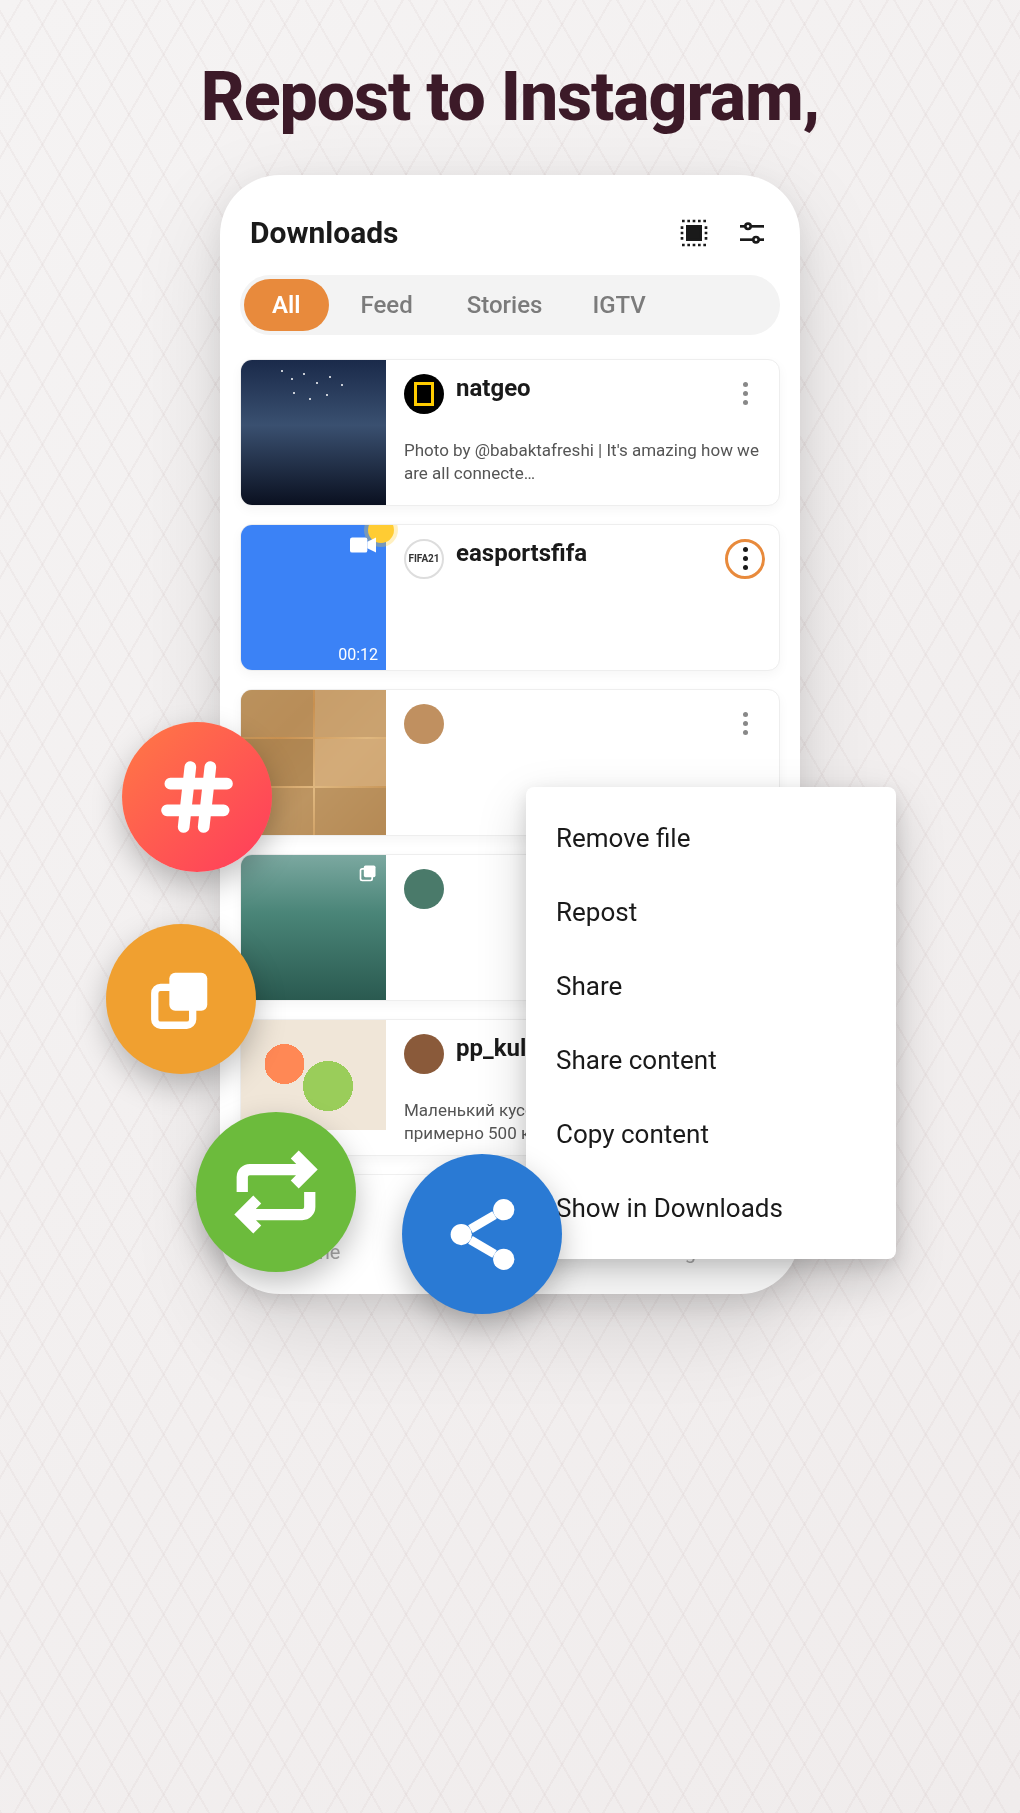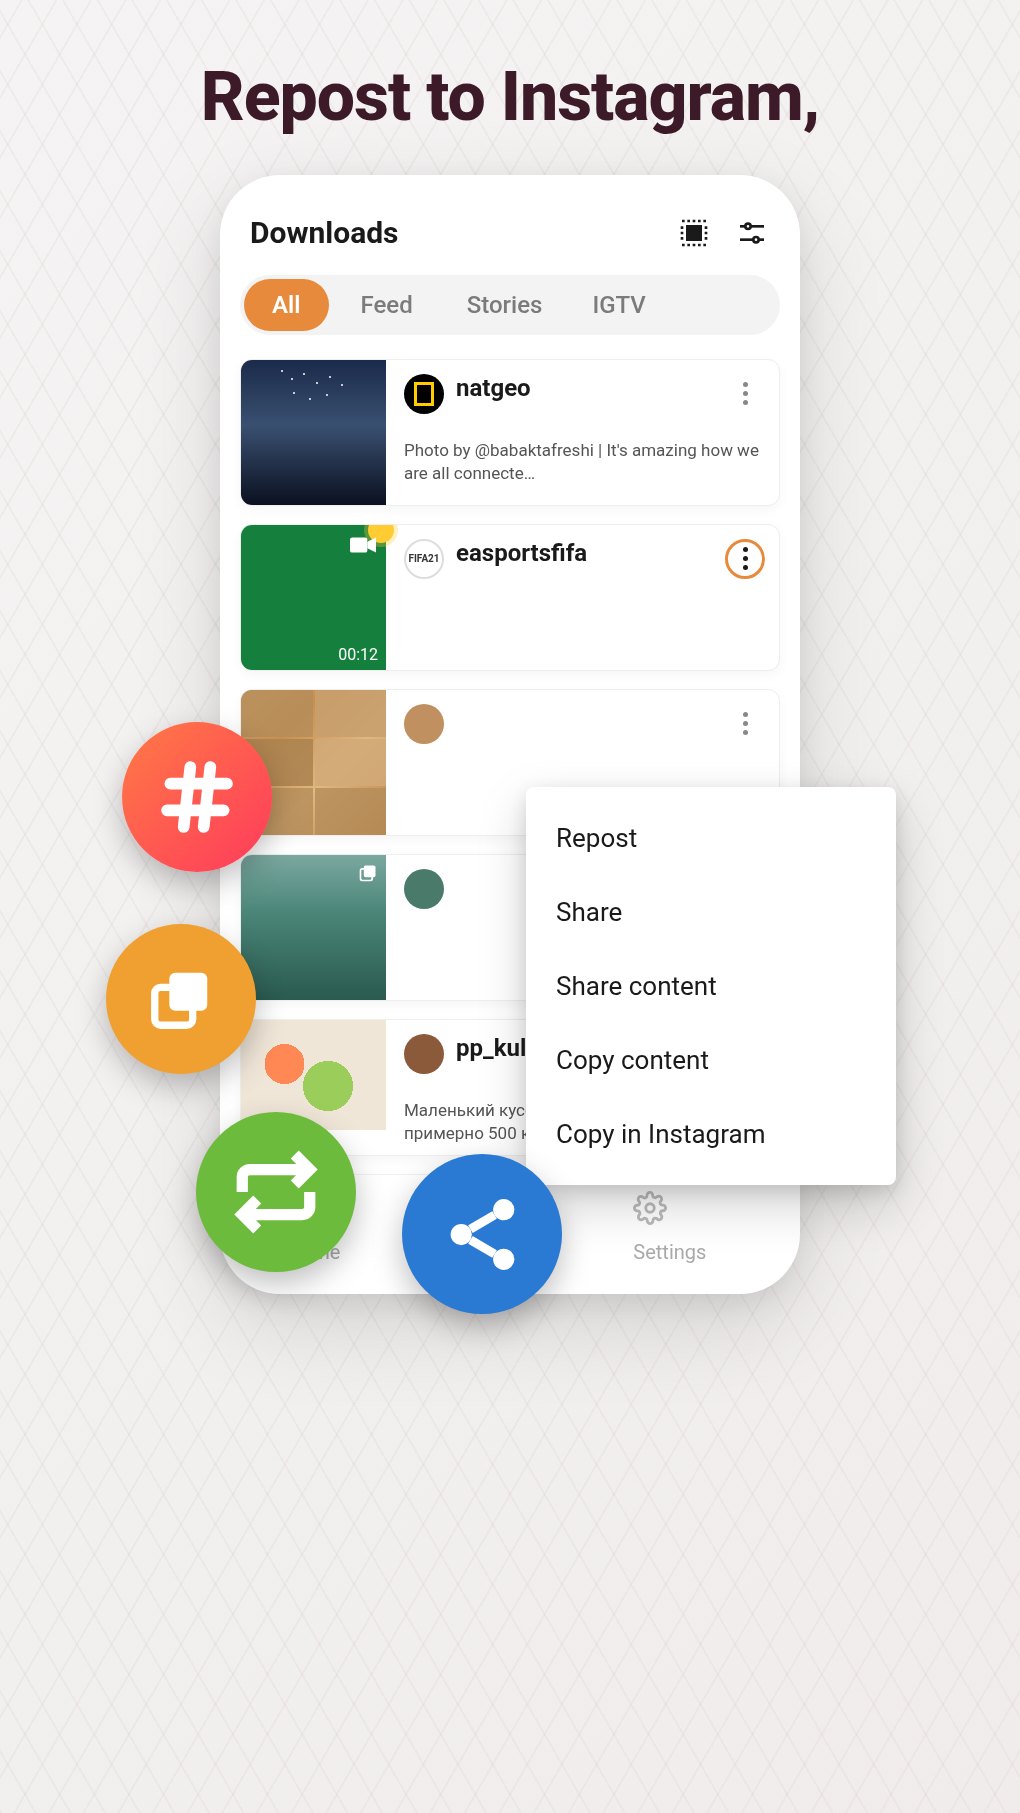--- a/index.html
+++ b/index.html
@@ -80,21 +80,21 @@
   overflow: hidden;
   min-height: 145px;
 }
 .thumb {
   width: 145px; height: 145px; flex: 0 0 145px;
   background: #d0d0d0;
   position: relative;
 }
 .thumb.night { background: linear-gradient(180deg,#1a2a4a 0%, #3a5070 45%, #0a1020 100%); }
 .thumb.night::after { content:""; position:absolute; top:10px; left:40px; width:2px; height:2px; background:#fff; box-shadow: 10px 8px #fff, 22px 3px #fff, 35px 12px #fff, 48px 6px #fff, 60px 14px #fff, 12px 22px #fff, 28px 28px #fff, 45px 24px #fff; border-radius:50%; }
-.thumb.video { background: #15803d; }
+.thumb.video { background: #3b82f6; }
 .thumb.video .sun { position:absolute; top:-8px; right:-8px; width:26px; height:26px; border-radius:50%; background:#ffcc33; box-shadow: 0 0 0 4px rgba(255,204,51,0.3); }
 .thumb.video .cam { position:absolute; top:10px; right:10px; }
 .thumb.video .dur { position:absolute; bottom:6px; right:8px; color:#fff; font-size:16px; }
 .thumb.food { background: linear-gradient(135deg,#d4a76a 0%, #c89050 30%, #e0b880 60%, #b88040 100%); display:grid; grid-template-columns: 1fr 1fr; grid-template-rows: 1fr 1fr 1fr; gap:2px; }
 .thumb.food div { background: rgba(180,140,90,0.8); }
 .thumb.food div:nth-child(2){ background: rgba(200,160,110,0.9);}
 .thumb.food div:nth-child(3){ background: rgba(170,130,80,0.85);}
 .thumb.food div:nth-child(4){ background: rgba(210,170,120,0.9);}
 .thumb.nature { background: linear-gradient(180deg,#7ba8a0 0%, #4a8578 40%, #2a5a50 100%); }
 .thumb.nature .stack { position:absolute; top:8px; right:8px; }
@@ -320,25 +320,26 @@
     <div class="nav-item">
       <svg width="34" height="34" viewBox="0 0 24 24" fill="none" stroke="#bbb" stroke-width="2">
           <circle cx="12" cy="12" r="3"></circle>
           <path d="M19.4 15a1.65 1.65 0 0 0 .33 1.82l.06.06a2 2 0 1 1-2.83 2.83l-.06-.06a1.65 1.65 0 0 0-1.82-.33 1.65 1.65 0 0 0-1 1.51V21a2 2 0 1 1-4 0v-.09a1.65 1.65 0 0 0-1-1.51 1.65 1.65 0 0 0-1.82.33l-.06.06a2 2 0 1 1-2.83-2.83l.06-.06a1.65 1.65 0 0 0 .33-1.82 1.65 1.65 0 0 0-1.51-1H3a2 2 0 1 1 0-4h.09a1.65 1.65 0 0 0 1.51-1 1.65 1.65 0 0 0-.33-1.82l-.06-.06a2 2 0 1 1 2.83-2.83l.06.06a1.65 1.65 0 0 0 1.82.33h0a1.65 1.65 0 0 0 1-1.51V3a2 2 0 1 1 4 0v.09a1.65 1.65 0 0 0 1 1.51h0a1.65 1.65 0 0 0 1.82-.33l.06-.06a2 2 0 1 1 2.83 2.83l-.06.06a1.65 1.65 0 0 0-.33 1.82v0a1.65 1.65 0 0 0 1.51 1H21a2 2 0 1 1 0 4h-.09a1.65 1.65 0 0 0-1.51 1z"></path>
         </svg>
       <div class="nav-label">Settings</div>
     </div>
   </div>
 
   <div class="menu-popup">
+    <div class="menu-item">Remove file</div>
     <div class="menu-item">Repost</div>
     <div class="menu-item">Share</div>
     <div class="menu-item">Share content</div>
     <div class="menu-item">Copy content</div>
-    <div class="menu-item">Copy in Instagram</div>
+    <div class="menu-item">Show in Downloads</div>
   </div>
 
 </div>
 
 <div class="badge-circle badge-hash">
   <svg width="80" height="80" viewBox="0 0 24 24" fill="#fff">
       <path d="M10 3L8 21M16 3l-2 18M4 8h17M3 16h17" stroke="#fff" stroke-width="3.5" stroke-linecap="round" fill="none"></path>
     </svg>
 </div>
 <div class="badge-circle badge-copy">

